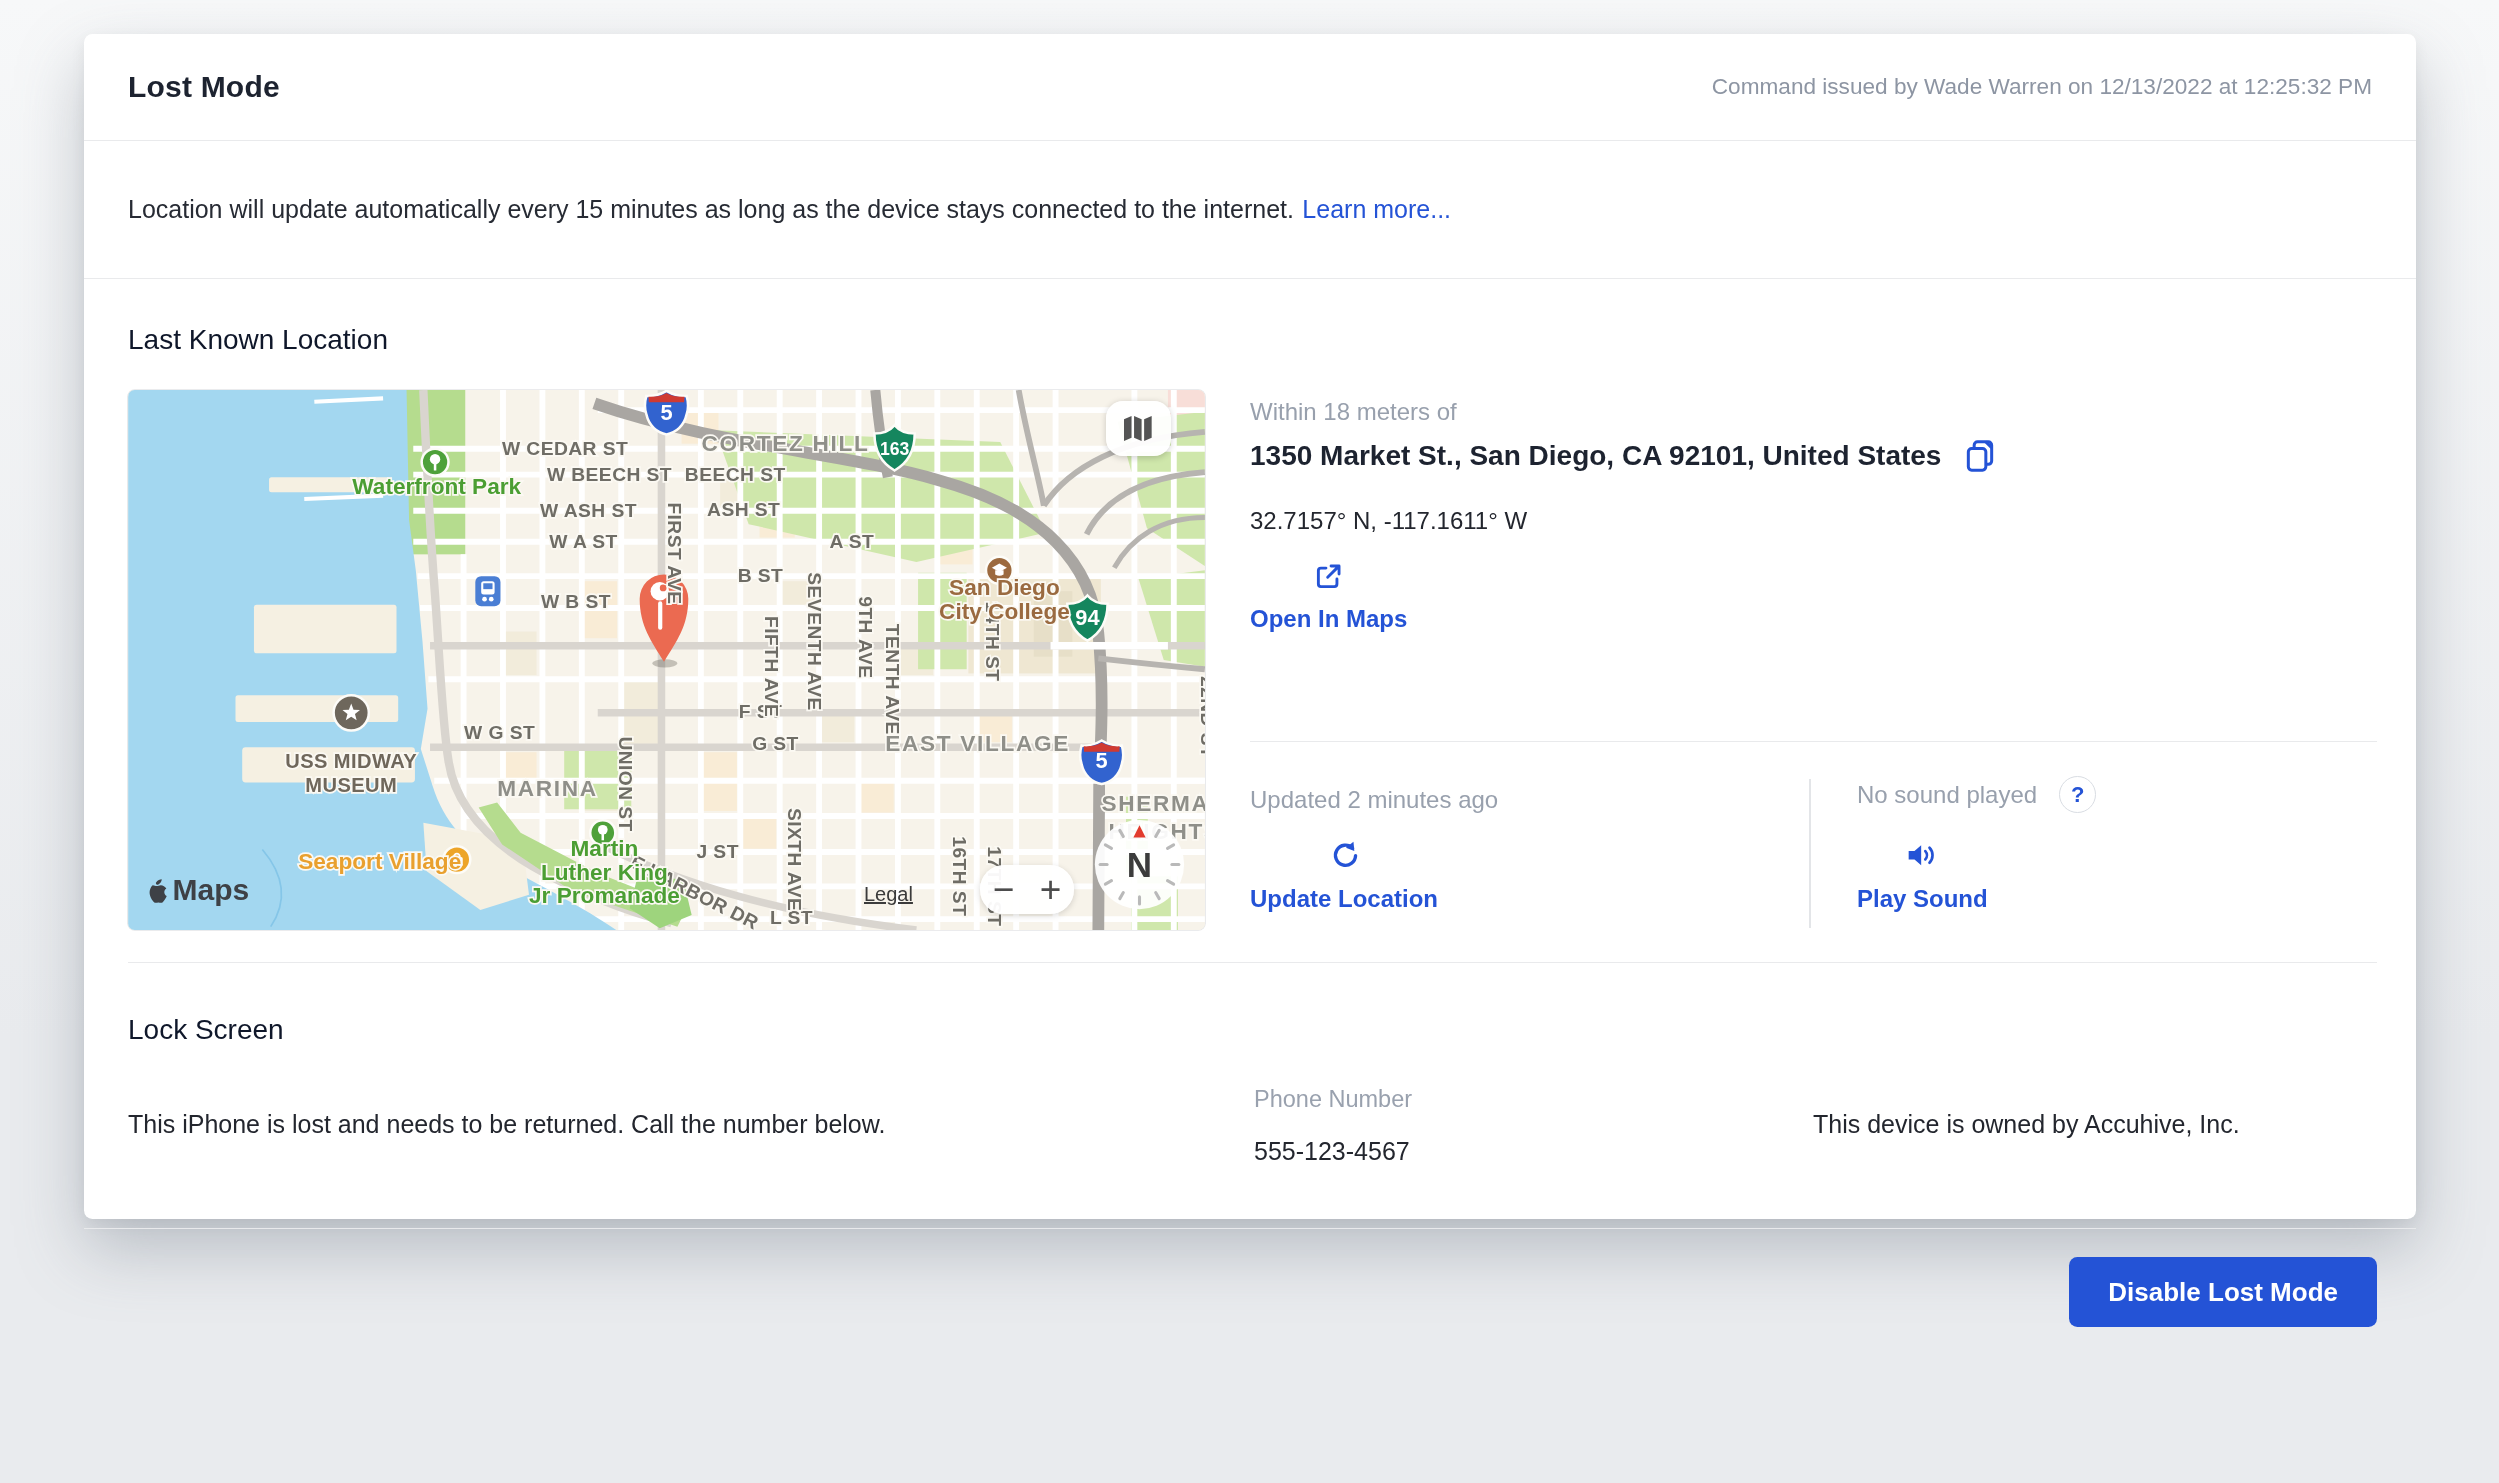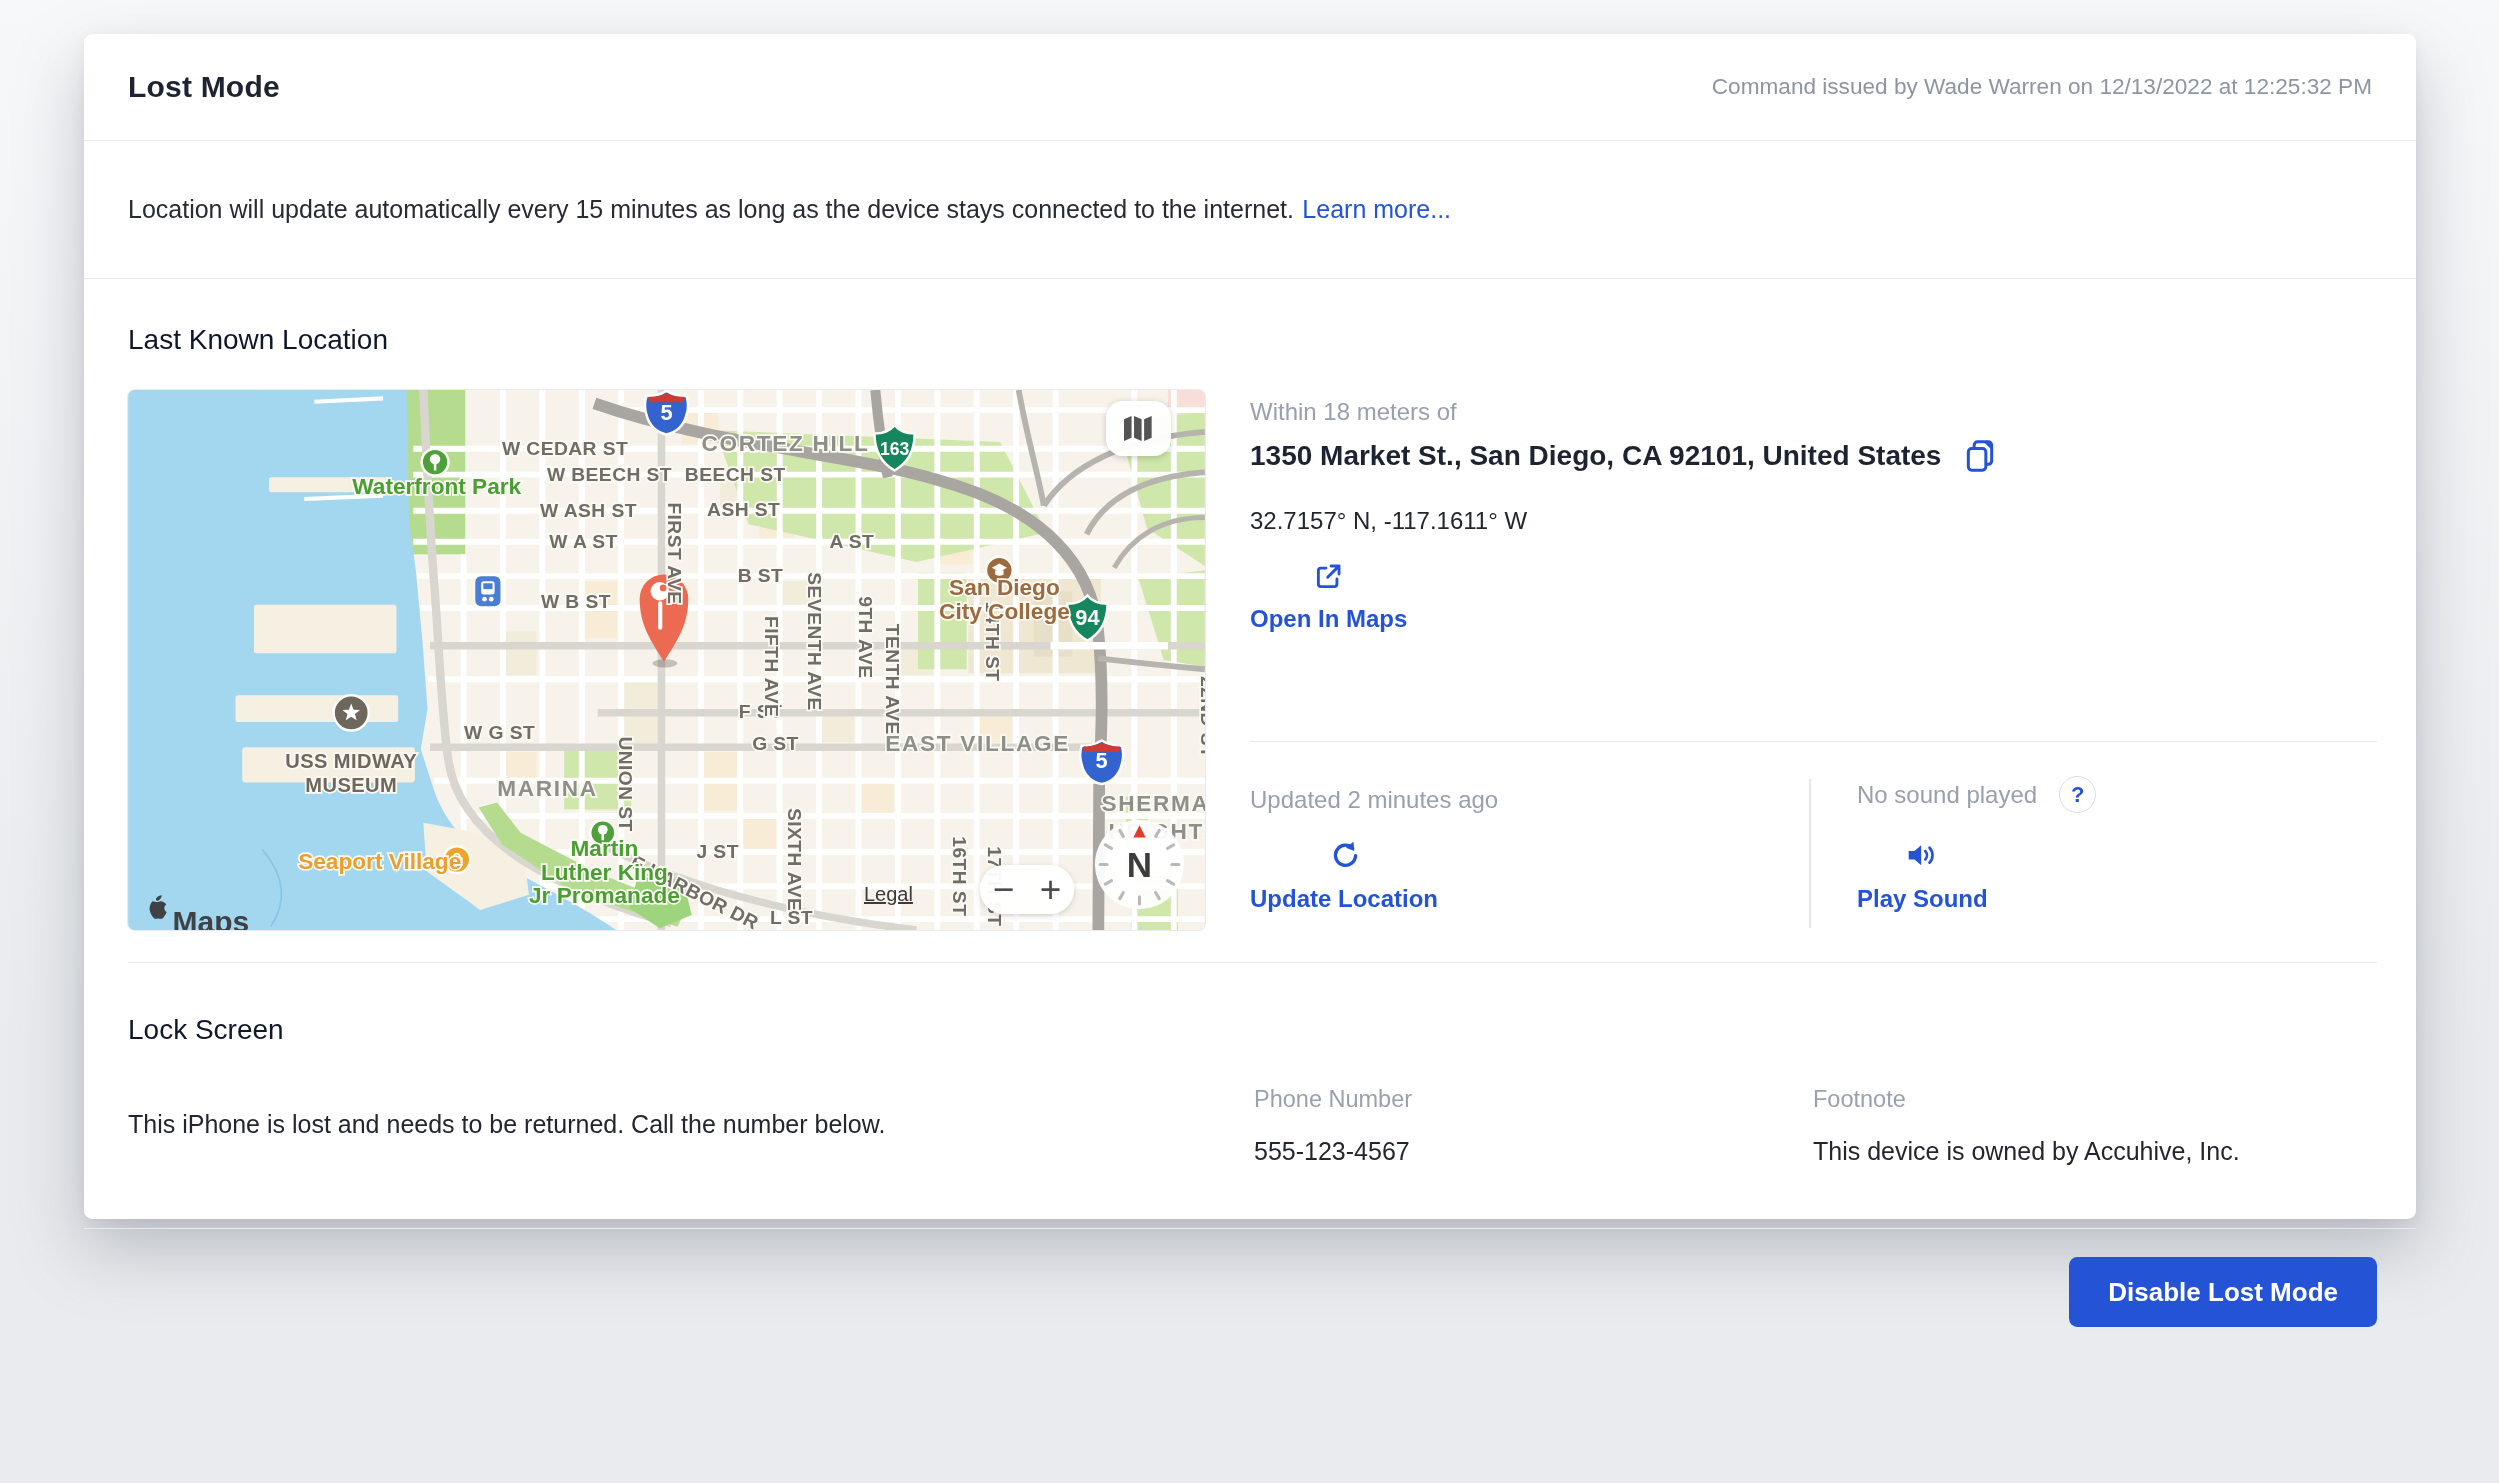--- a/index.html
+++ b/index.html
@@ -45,21 +45,21 @@
     display:flex; align-items:center; justify-content:center; cursor:pointer; }
   .zoom-pill { left:852px; top:475px; width:94px; height:49px; border-radius:24px;
     background:rgba(255,255,255,.95); box-shadow:0 1.7px 6.7px rgba(0,0,0,.15);
     display:flex; align-items:center; }
   .zoom-pill span { flex:1; text-align:center; font-size:37px; color:#4c4c4c;
     line-height:49px; cursor:pointer; }
   .compass { left:966px; top:429px; width:91px; height:91px; cursor:pointer; }
   .legal { left:736px; top:493px; font-size:20px; color:#3b3b3b;
     text-decoration:underline; cursor:pointer; }
   .maps-logo { left:17px; top:483px; display:flex; align-items:center; gap:5px; }
-  .maps-logo .word { font-size:30px; font-weight:700; color:#3e4146;margin-top:32px; }
+  .maps-logo .word { font-size:30px; font-weight:700; color:#3e4146; }
 
   
   .rc { position:relative; flex:1; }
   .rc-within { position:absolute; top:8.4px; font-size:24px; color:#98a0ad; }
   .rc-address { position:absolute; top:49px; display:flex; align-items:center; gap:23.5px; }
   .rc-address .addr { font-size:28px; font-weight:700; color:#1d2330; }
   .rc-coords { position:absolute; top:117px; font-size:24px; color:#23262e; }
   .rc-open { position:absolute; top:173px; }
   .biglink { display:inline-flex; align-items:center; gap:15px; font-size:24px;
     font-weight:700; color:#2453d6; cursor:pointer;flex-direction:column; }
@@ -423,21 +423,20 @@
       <div class="lock-title">Lock Screen</div>
       <div class="lock-grid">
         <div class="lg-col1">
           <div class="lg-value">This iPhone is lost and needs to be returned. Call the number below.</div>
         </div>
         <div class="lg-col2">
           <div class="lg-label">Phone Number</div>
           <div class="lg-value">555-123-4567</div>
         </div>
         <div class="lg-col3">
-          <div class="lg-label">Footnote</div>
           <div class="lg-value">This device is owned by Accuhive, Inc.</div>
         </div>
       </div>
     </div>
   </div>
 
   <div class="footer">
     <button class="disable-btn">Disable Lost Mode</button>
   </div>
 

